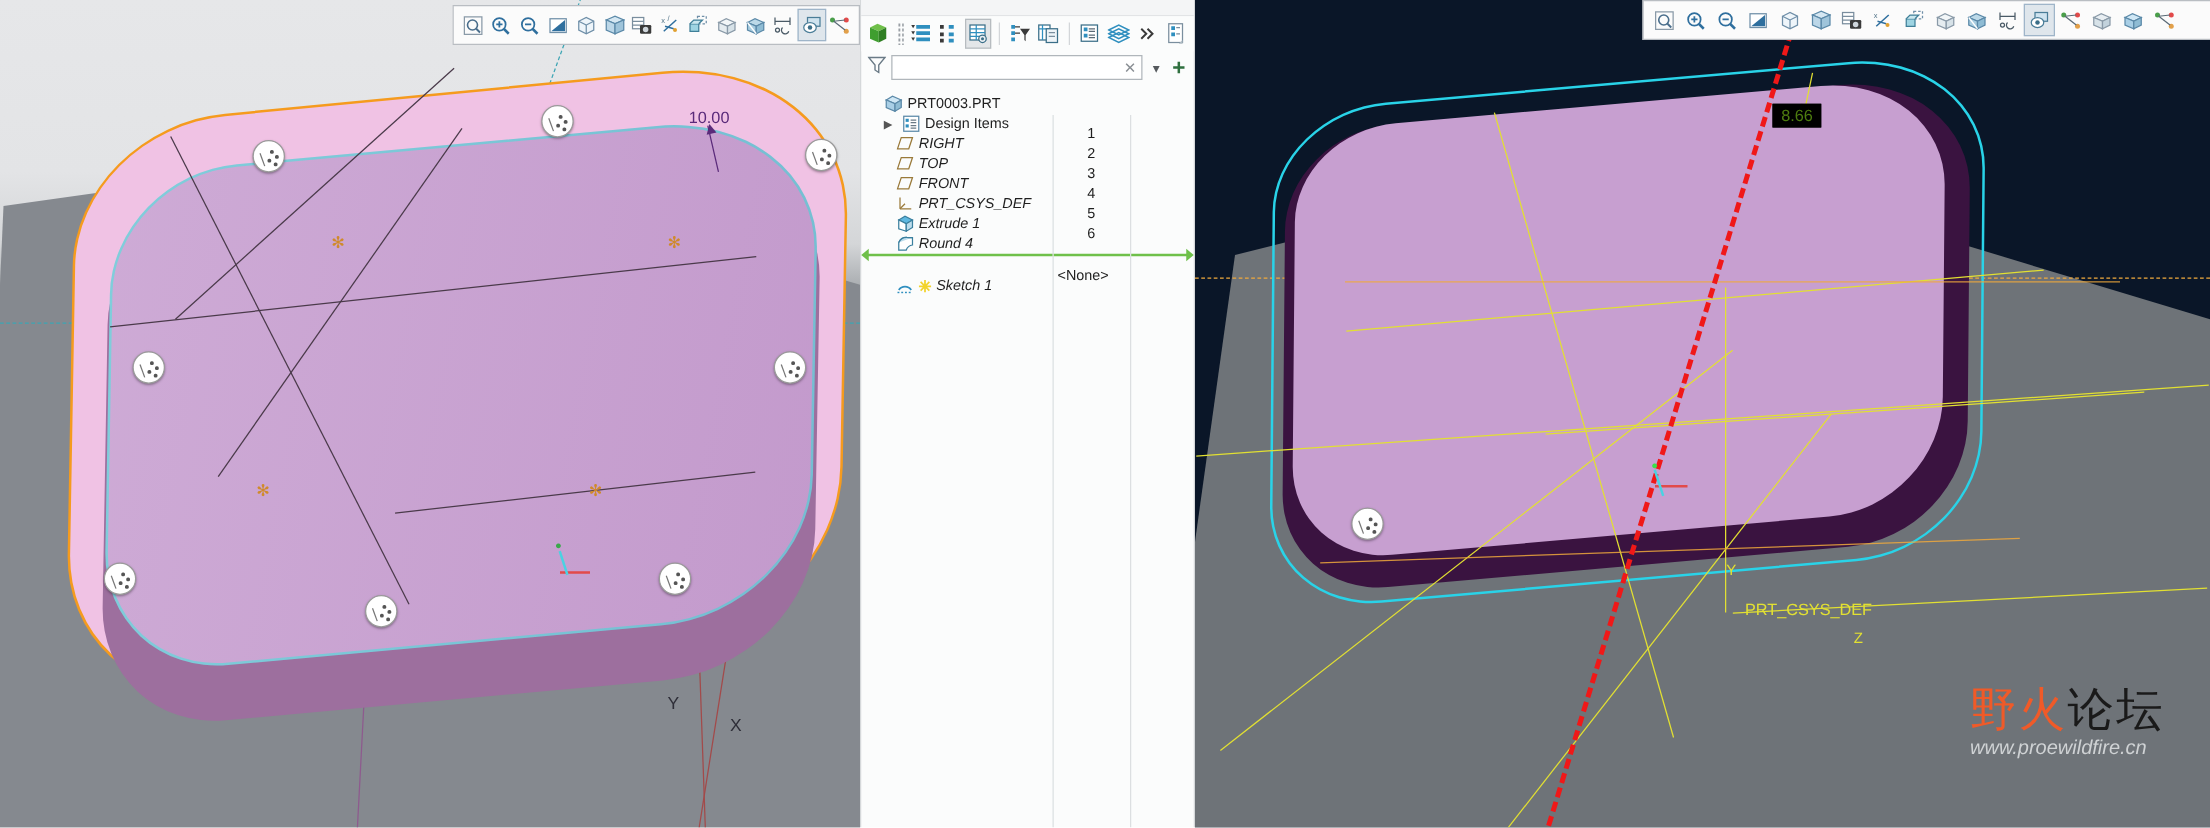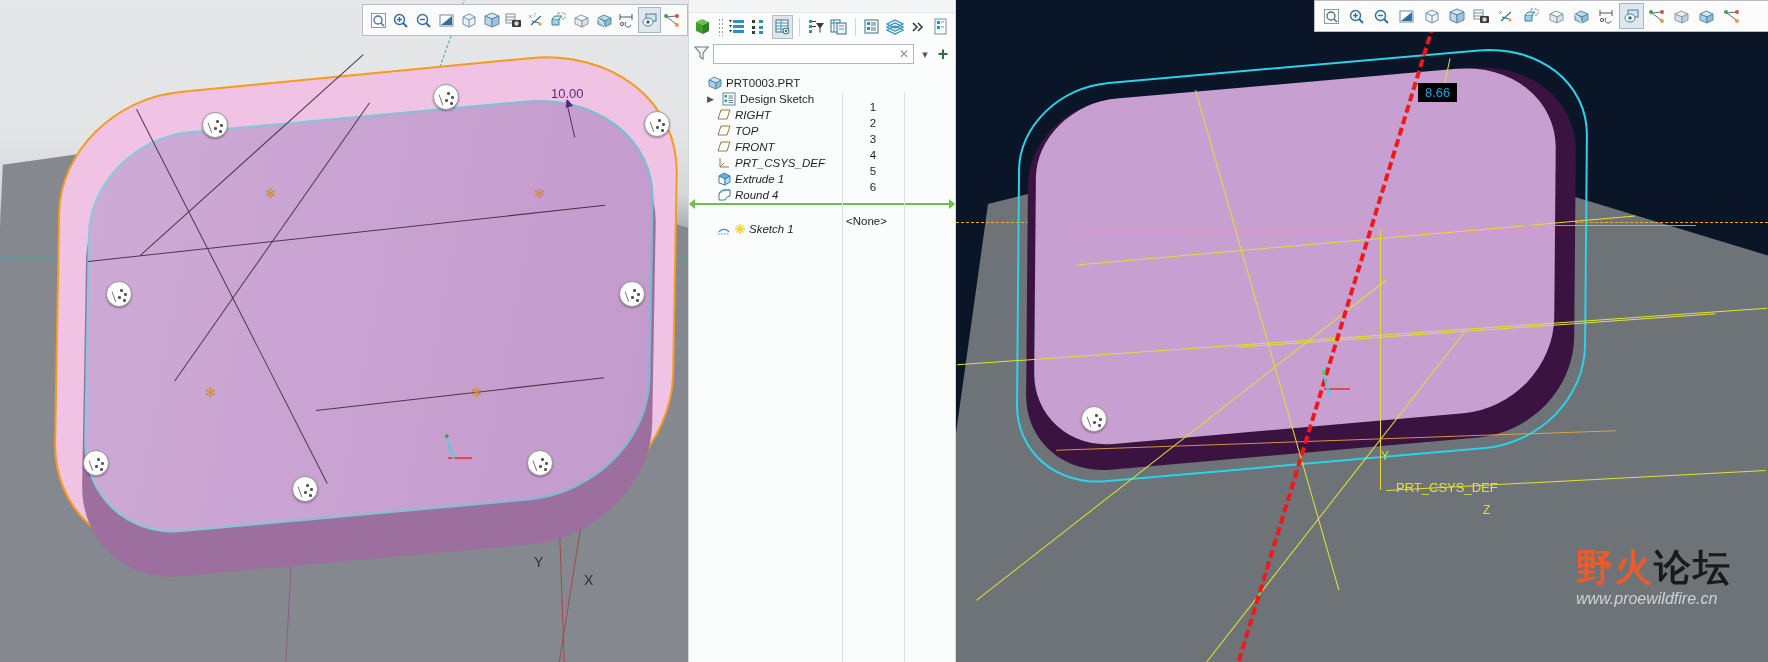--- a/index.html
+++ b/index.html
@@ -352,21 +352,21 @@
     border-left: 4px dashed #f01818;
     height: 760px; width: 0;
     transform: rotate(17deg);
   }
   .r-dash-orange {
     position: absolute; height: 0; border-top: 1px dashed #f0a93c;
   }
   .dim-right-box {
     position: absolute;
     background: #000000;
-    color: #0ea5e9;
+    color: #4d7c0f;
     font-size: 13px;
     padding: 1px 6px;
     border: 1px solid #000;
     font-family: "Liberation Sans", sans-serif;
   }
   .dim-right-arrow {
     position: absolute; width: 0; height: 34px;
     border-left: 1px solid #e2e032;
     transform: rotate(12deg);
   }
@@ -387,21 +387,21 @@
   .watermark {
     position: absolute;
     left: 1585px; top: 545px;
     width: 190px;
     text-align: left;
     pointer-events: none;
   }
   .wm-cn {
     font-family: "DejaVu Sans", sans-serif;
     font-size: 37px;
-    font-weight: bold;
+    font-weight: normal;
     letter-spacing: 2px;
     line-height: 40px;
     white-space: nowrap;
   }
   .wm-cn .o { color: #f05a28; }
   .wm-cn .b { color: #1a1a1a; }
   .wm-url {
     font-family: "Liberation Sans", sans-serif;
     font-size: 16px;
     font-style: italic;
@@ -756,21 +756,21 @@
             <svg width="14" height="14" viewBox="0 0 14 14">
                 <rect x="1" y="1" width="12" height="12" fill="#ffffff" stroke="#5b89a8"></rect>
                 <rect x="2.5" y="3" width="2.5" height="2.5" fill="#2f8fbf"></rect>
                 <rect x="2.5" y="7.5" width="2.5" height="2.5" fill="#2f8fbf"></rect>
                 <line x1="6.5" y1="4" x2="11" y2="4" stroke="#6a7a86"></line>
                 <line x1="6.5" y1="6" x2="11" y2="6" stroke="#6a7a86"></line>
                 <line x1="6.5" y1="8.5" x2="11" y2="8.5" stroke="#6a7a86"></line>
                 <line x1="6.5" y1="10.5" x2="11" y2="10.5" stroke="#6a7a86"></line>
               </svg>
           </span>
-          <span>Design Sketch</span>
+          <span>Design Items</span>
         </div>
         <div class="tfeat"></div>
       </div>
 
       <div class="trow">
         <div class="tname indent2">
           <span class="ticon">
             <svg width="14" height="12" viewBox="0 0 14 12">
                 <polygon points="4,1 13,1 10,10 1,10" fill="none" stroke="#9a7a3a" stroke-width="1"></polygon>
               </svg>

